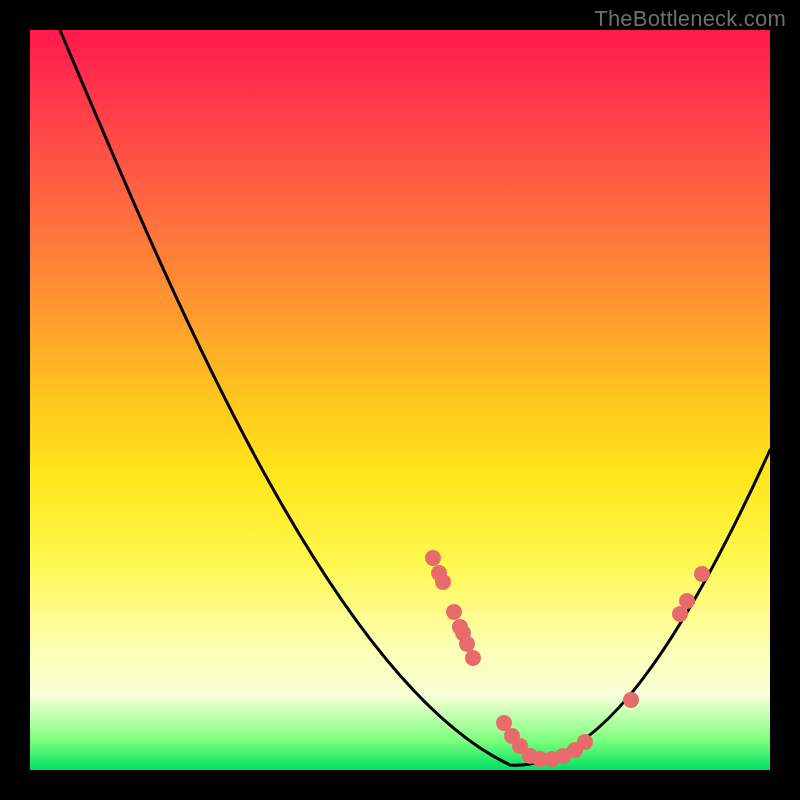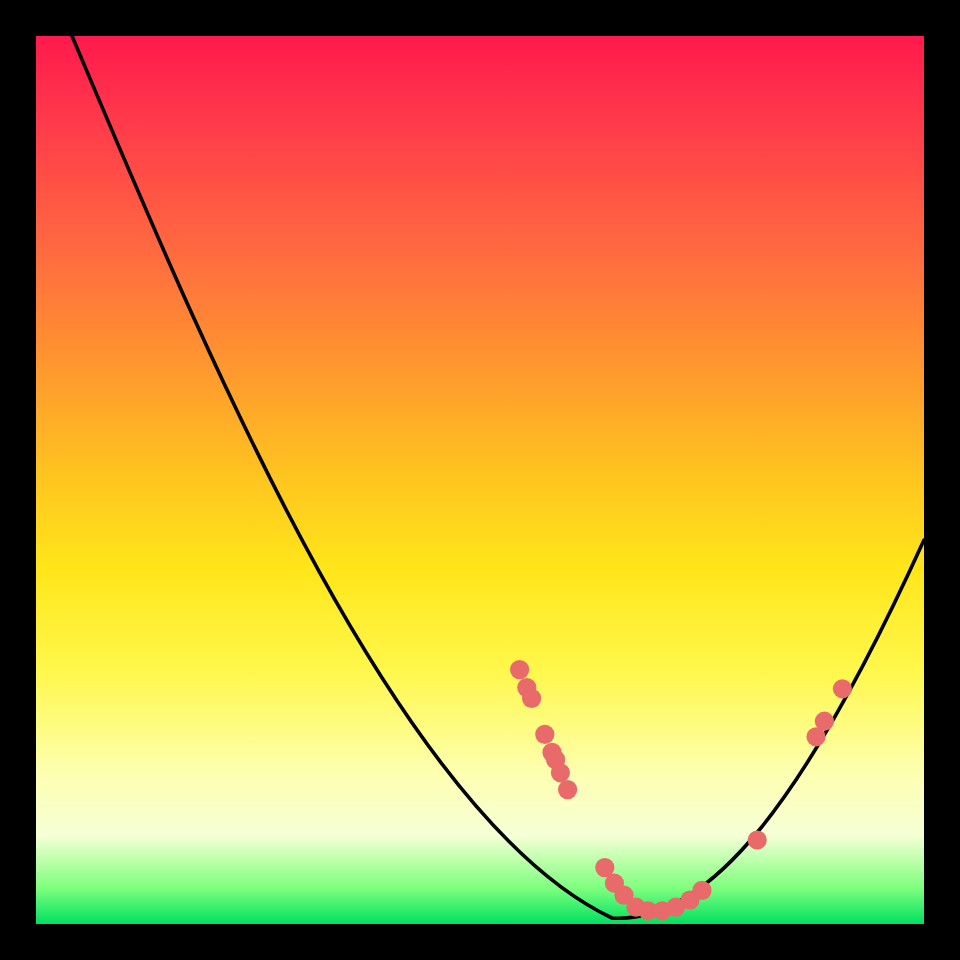--- a/index.html
+++ b/index.html
@@ -52,20 +52,21 @@
     top: 0;
     width: 740px;
     height: 740px;
     overflow: visible;
   }
 </style>
 </head>
 <body>
 
 <div class="stage">
+  <div class="watermark">TheBottleneck.com</div>
 
   <div class="plot">
     <svg class="curve" viewBox="0 0 740 740">
       <path fill="none" stroke="#000" stroke-width="3" stroke-linecap="round" d="M 30 0 C 140 260, 300 650, 480 735 C 560 740, 640 640, 740 420"></path>
       <g id="markers">
           <circle cx="403" cy="528" r="8" fill="#e86a6a"></circle>
           <circle cx="409" cy="543" r="8" fill="#e86a6a"></circle>
           <circle cx="413" cy="552" r="8" fill="#e86a6a"></circle>
           <circle cx="424" cy="582" r="8" fill="#e86a6a"></circle>
           <circle cx="430" cy="597" r="8" fill="#e86a6a"></circle>

